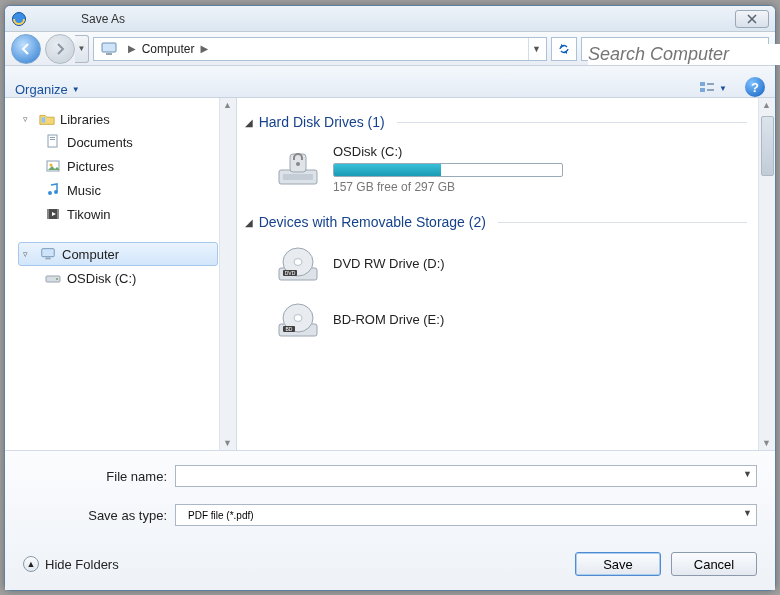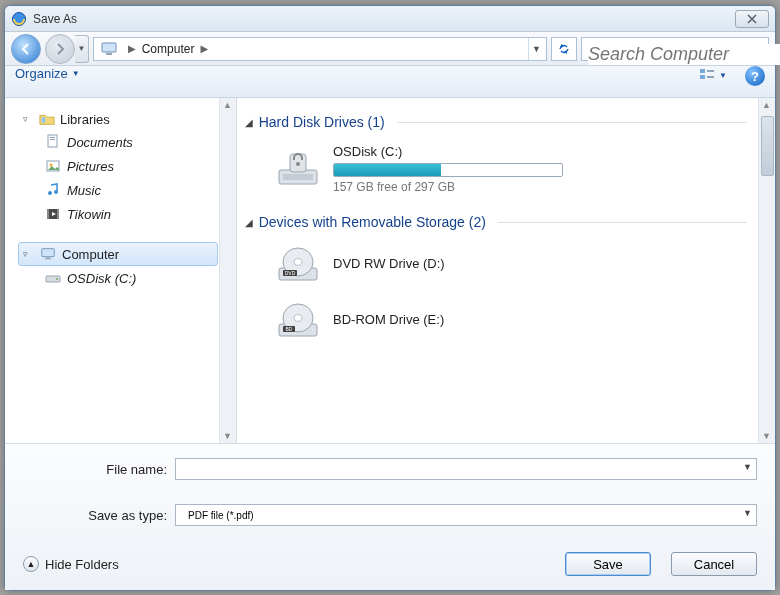--- a/index.html
+++ b/index.html
@@ -7,21 +7,21 @@
 
 .window {
   position: absolute; left: 4px; top: 5px; width: 772px; height: 586px;
   background: #fff; border: 1px solid #6080a0; border-radius: 6px;
   box-shadow: 0 0 8px rgba(0,0,0,0.3);
   display: flex; flex-direction: column;
 }
 .titlebar {
   height: 26px; background: linear-gradient(#eef3f9,#dbe6f1);
   border-bottom: 1px solid #c0cad5; border-radius: 6px 6px 0 0;
-  display: flex; align-items: center; padding: 0 6px;
+  display: flex; align-items: center; padding: 0 6px; gap: 48px;
 }
 .titlebar .ie-icon { width: 16px; height: 16px; margin-right: 6px; }
 .titlebar .title { font-size: 12px; color: #333; flex: 1; }
 .titlebar .close {
   width: 34px; height: 18px; border: 1px solid #9aa8b8; border-radius: 3px;
   background: linear-gradient(#f2f5f9,#d8e0ea);
   display: flex; align-items: center; justify-content: center; font-size: 11px; color: #555;
 }
 
 .navbar {
@@ -54,21 +54,21 @@
 }
 .searchbox {
   width: 188px; height: 24px; border: 1px solid #abc1d8; background:#fff;
   display:flex;align-items:center; padding:0 6px;
 }
 .searchbox input { border:none;outline:none;font-size:18px;color:#888;font-style:italic;flex:1;margin-top:12px; }
 .searchbox .mag { color:#3a78c0;font-size:13px; }
 
 .toolbar {
   height: 32px; background: linear-gradient(#f4f8fc,#e4ecf5);
-  border-bottom: 1px solid #c9d3de; display:flex;align-items:flex-start;padding:0 10px;
+  border-bottom: 1px solid #c9d3de; display:flex;align-items:flex-end;padding:0 10px;
 }
 .toolbar .org { color:#18509e;font-size:13px;display:flex;align-items:center;gap:4px;cursor:default; }
 .toolbar .org .tri{font-size:8px;}
 .toolbar .sp{flex:1;}
 .toolbar .viewbtn{display:flex;align-items:center;gap:3px;margin-right:18px;}
 .toolbar .viewbtn .ic{width:18px;height:18px;}
 .toolbar .viewbtn .tri{font-size:8px;color:#18509e;}
 .toolbar .help{width:20px;height:20px;border-radius:50%;background:radial-gradient(circle at 35% 30%,#7fc0ff,#1060c0);color:#fff;display:flex;align-items:center;justify-content:center;font-size:13px;font-weight:bold;}
 
 .body { flex:1; display:flex; min-height:0; }
@@ -77,21 +77,21 @@
   overflow-y:auto; padding-top:10px; position:relative;
 }
 .sidebar .scrollstub{position:absolute;right:0;top:0;width:17px;height:100%;background:#eef1f5;border-left:1px solid #dde3ea;}
 .sidebar .scrollstub::before{content:"▲";position:absolute;top:2px;left:3px;font-size:9px;color:#888;}
 .sidebar .scrollstub::after{content:"▼";position:absolute;bottom:2px;left:3px;font-size:9px;color:#888;}
 .tree { font-size:13px; color:#222; padding-right:18px;}
 .tree .grp { padding-left:18px; margin-bottom:16px;}
 .tree .hdr { display:flex;align-items:center;gap:5px;padding:3px 0;}
 .tree .exp { width:11px;font-size:9px;color:#666;}
 .tree .lbl{}
-.tree .kids{padding-left:22px;font-style:italic;}
+.tree .kids{padding-left:22px;}
 .tree .item{display:flex;align-items:center;gap:6px;padding:4px 0;}
 .tree .item.sel{background:linear-gradient(#eaf3fd,#d2e6fb);border:1px solid #a6c8ee;border-radius:3px;padding:3px 4px;margin-left:-5px;}
 .tree .ic{width:16px;height:16px;display:flex;align-items:center;justify-content:center;font-size:13px;}
 
 .main {
   flex:1; background:#fff; overflow-y:auto; position:relative; padding:12px 8px 8px 8px;
 }
 .main .scrollstub{position:absolute;right:0;top:0;width:17px;height:100%;background:#eef1f5;border-left:1px solid #dde3ea;}
 .main .scrollstub .thumb{position:absolute;top:18px;left:2px;width:13px;height:60px;background:linear-gradient(#dbe3ec,#c2ccd8);border:1px solid #aeb8c3;border-radius:2px;}
 .main .scrollstub::before{content:"▲";position:absolute;top:2px;left:3px;font-size:9px;color:#888;}
@@ -104,35 +104,35 @@
 .drive-row .dinfo{font-size:13px;}
 .drive-row .dname{color:#222;margin-bottom:4px;}
 .drive-row .bar{width:230px;height:14px;border:1px solid #9aaab9;background:#fff;border-radius:2px;overflow:hidden;margin-bottom:3px;}
 .drive-row .fill{height:100%;background:linear-gradient(#39c0d8,#1a9ab5);}
 .drive-row .free{font-size:12px;color:#777;}
 
 .footer {
   border-top:1px solid #d4dde7; background:linear-gradient(#fbfcfe,#eef2f7);
   padding:14px 18px 14px 18px;
 }
-.field-row{display:flex;align-items:center;margin-bottom:24px;}
+.field-row{display:flex;align-items:center;margin-bottom:17px;}
 .field-row .flabel{width:152px;text-align:right;padding-right:8px;font-size:13px;color:#222;}
 .field-row .finput{flex:1;}
 .field-row input,.field-row select{
   width:100%;height:22px;border:1px solid #abb7c4;font-size:10px;padding:0 12px;background:#fff;
 }
 .field-row .combo{position:relative;}
 .field-row .combo::after{content:"▼";position:absolute;right:5px;top:4px;font-size:9px;color:#444;pointer-events:none;}
 .btnrow{display:flex;align-items:center;margin-top:26px;}
 .btnrow .hide{display:flex;align-items:center;gap:6px;font-size:13px;color:#222;}
 .btnrow .hide .ar{width:16px;height:16px;border:1px solid #8899aa;border-radius:50%;display:flex;align-items:center;justify-content:center;font-size:9px;background:linear-gradient(#fafcfe,#e2e8ef);}
 .btnrow .sp{flex:1;}
 .btnrow button{
   width:86px;height:24px;border:1px solid #8a99ab;border-radius:3px;font-size:13px;
-  background:linear-gradient(#fbfcfe,#e4e9f0);margin-left:20px;
+  background:linear-gradient(#fbfcfe,#e4e9f0);margin-left:10px;
 }
 .btnrow button.primary{border-color:#4e8bd0;box-shadow:0 0 0 1px #a9cdf1 inset;}
 
 
 svg{display:block;}
 </style>
 </head>
 <body>
 
 <div class="window">

